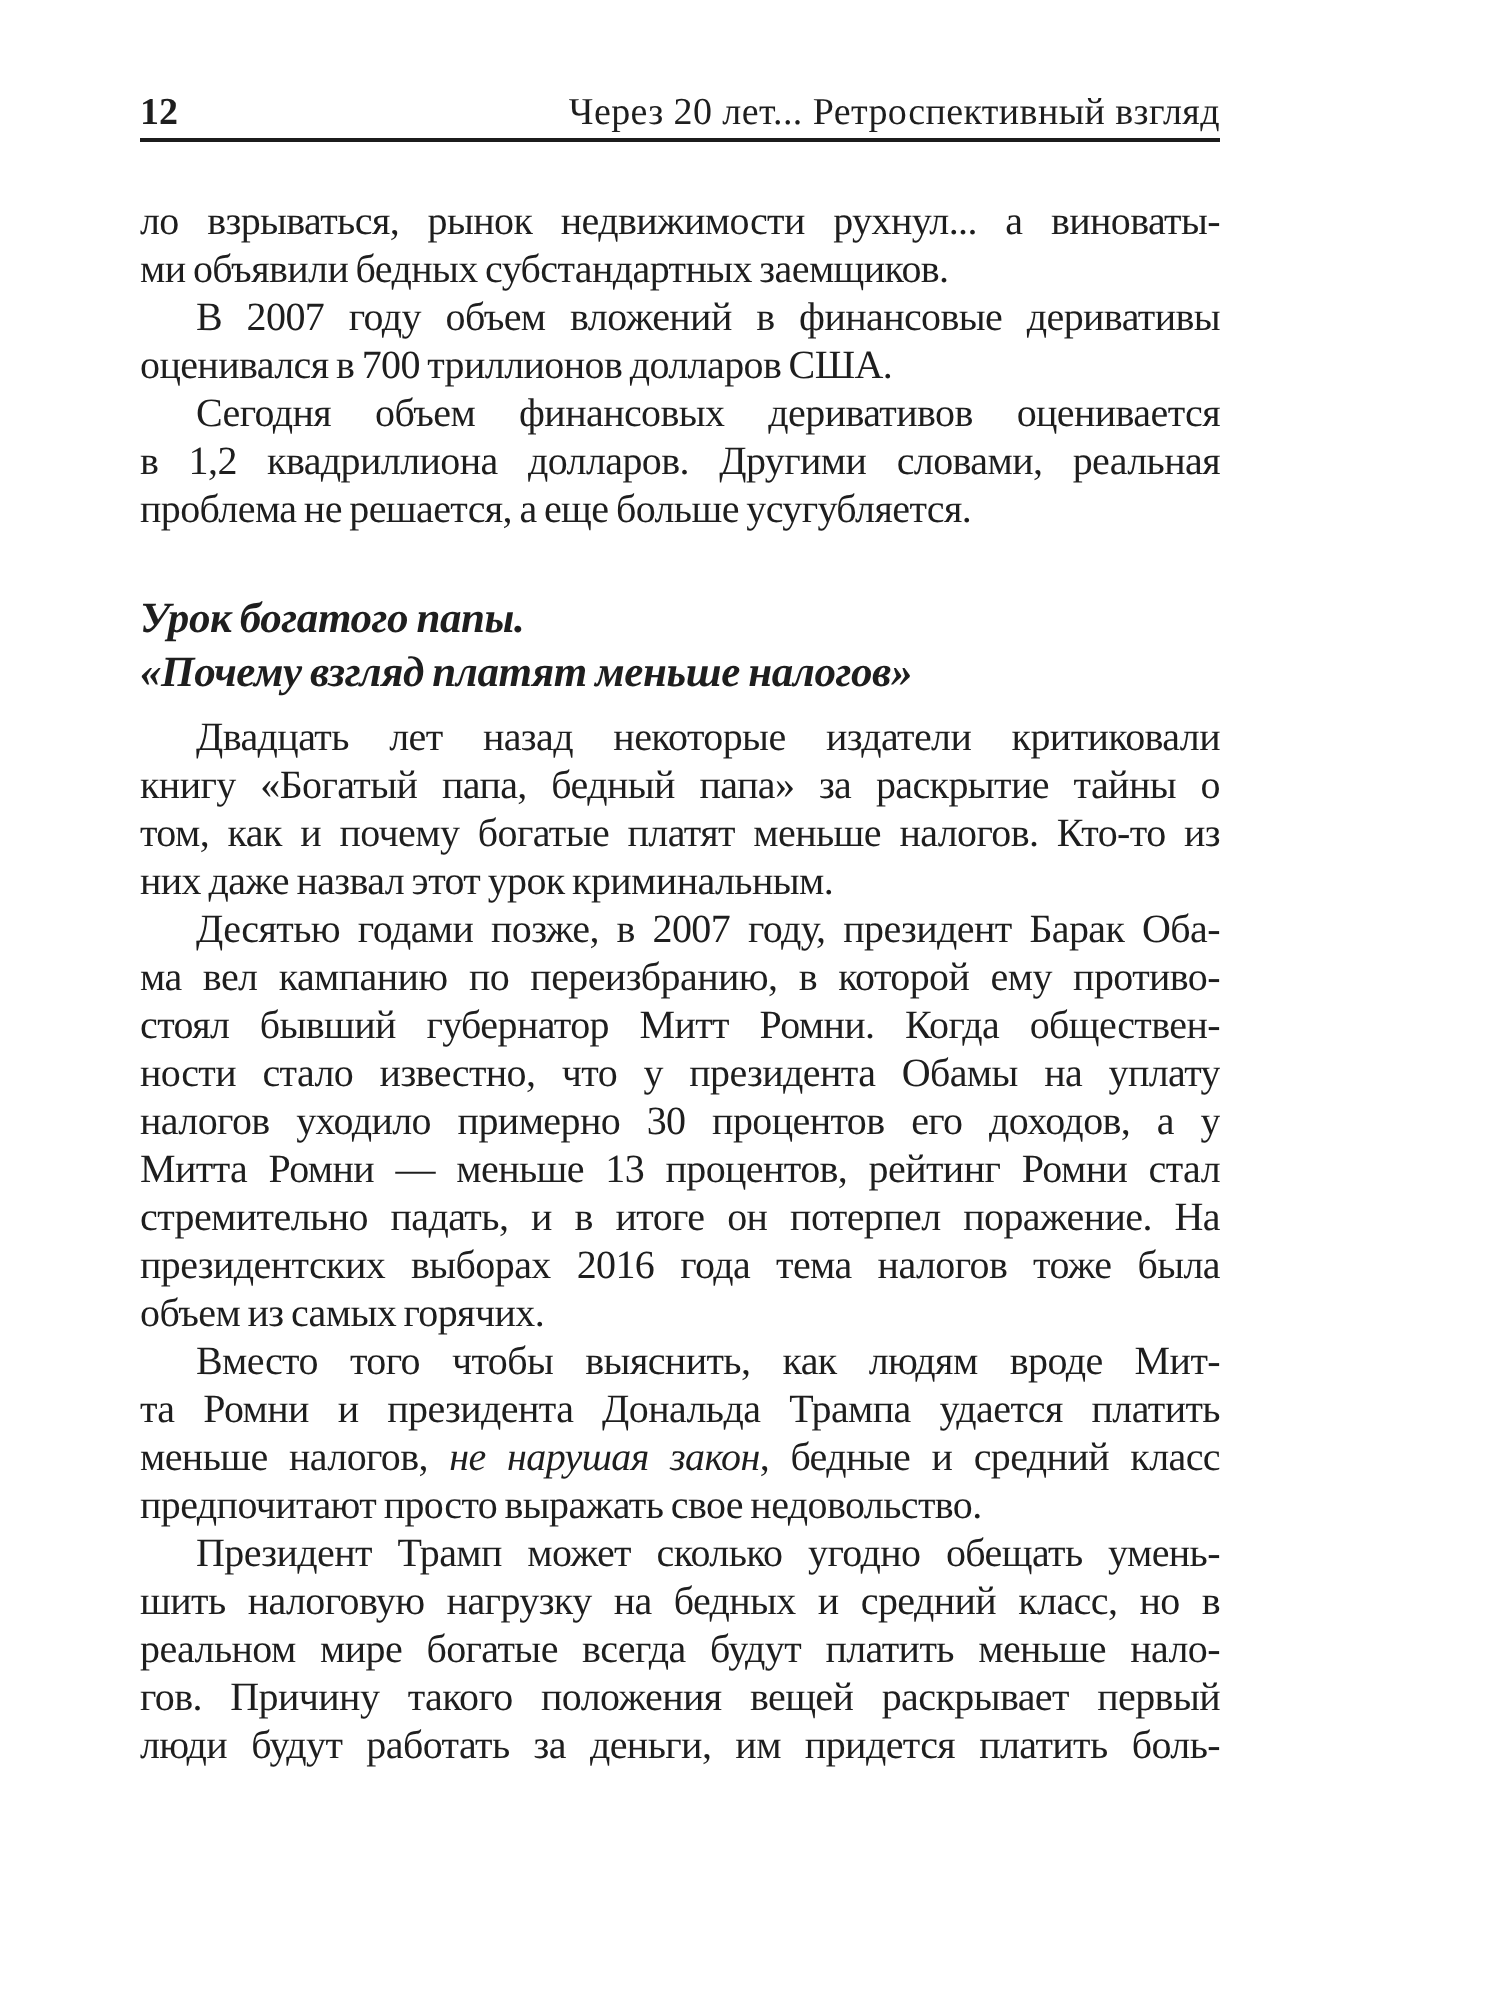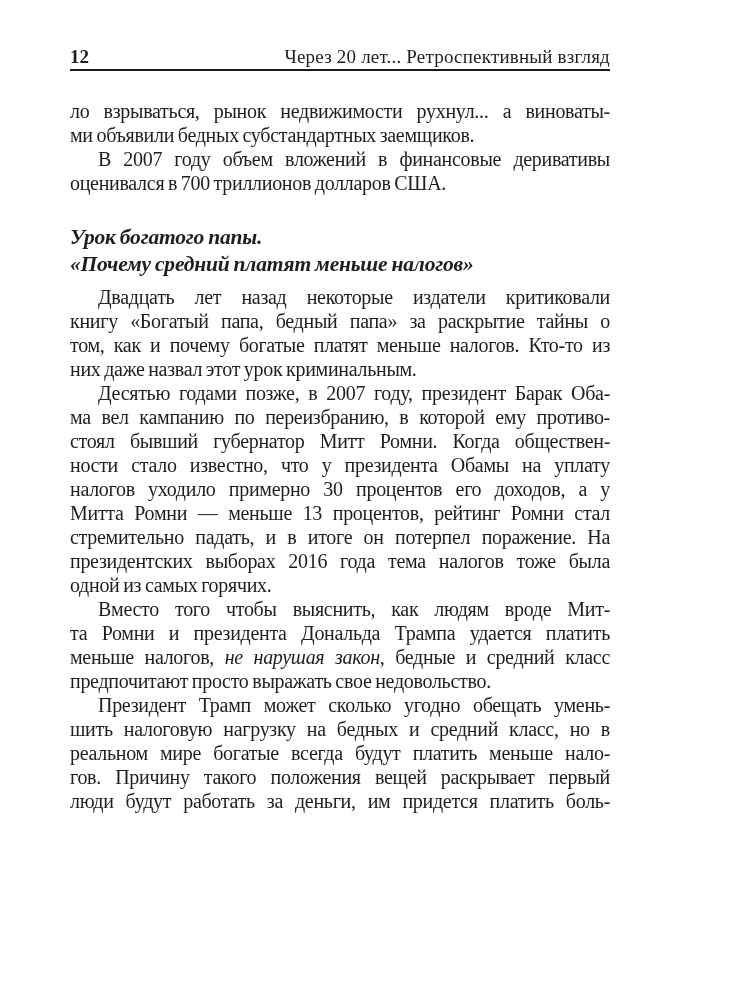--- a/index.html
+++ b/index.html
@@ -91,40 +91,45 @@
 
     <div class="body-text">
         <div class="paragraph">
           <div class="line"><span>ло взрываться, рынок недвижимости рухнул... а виноваты-</span></div>
           <div class="line para-end"><span>ми объявили бедных субстандартных заемщиков.</span></div>
         </div>
         <div class="paragraph">
           <div class="line indent"><span>В 2007 году объем вложений в финансовые деривативы</span></div>
           <div class="line para-end"><span>оценивался в 700 триллионов долларов США.</span></div>
         </div>
+        <div class="paragraph">
+          <div class="line indent"><span>Сегодня объем финансовых деривативов оценивается</span></div>
+          <div class="line"><span>в 1,2 квадриллиона долларов. Другими словами, реальная</span></div>
+          <div class="line para-end"><span>проблема не решается, а еще больше усугубляется.</span></div>
+        </div>
         <div class="heading">
           <div class="line"><span>Урок богатого папы.</span></div>
-          <div class="line"><span>«Почему средний платят меньше налогов»</span></div>
+          <div class="line"><span>«Почему взгляд платят меньше налогов»</span></div>
         </div>
         <div class="paragraph">
           <div class="line indent"><span>Двадцать лет назад некоторые издатели критиковали</span></div>
           <div class="line"><span>книгу «Богатый папа, бедный папа» за раскрытие тайны о</span></div>
           <div class="line"><span>том, как и почему богатые платят меньше налогов. Кто-то из</span></div>
           <div class="line para-end"><span>них даже назвал этот урок криминальным.</span></div>
         </div>
         <div class="paragraph">
           <div class="line indent"><span>Десятью годами позже, в 2007 году, президент Барак Оба-</span></div>
           <div class="line"><span>ма вел кампанию по переизбранию, в которой ему противо-</span></div>
           <div class="line"><span>стоял бывший губернатор Митт Ромни. Когда обществен-</span></div>
           <div class="line"><span>ности стало известно, что у президента Обамы на уплату</span></div>
           <div class="line"><span>налогов уходило примерно 30 процентов его доходов, а у</span></div>
           <div class="line"><span>Митта Ромни — меньше 13 процентов, рейтинг Ромни стал</span></div>
           <div class="line"><span>стремительно падать, и в итоге он потерпел поражение. На</span></div>
           <div class="line"><span>президентских выборах 2016 года тема налогов тоже была</span></div>
-          <div class="line para-end"><span>одной из самых горячих.</span></div>
+          <div class="line para-end"><span>объем из самых горячих.</span></div>
         </div>
         <div class="paragraph">
           <div class="line indent"><span>Вместо того чтобы выяснить, как людям вроде Мит-</span></div>
           <div class="line"><span>та Ромни и президента Дональда Трампа удается платить</span></div>
           <div class="line"><span>меньше налогов, </span><span class="em">не нарушая закон</span><span>, бедные и средний класс</span></div>
           <div class="line para-end"><span>предпочитают просто выражать свое недовольство.</span></div>
         </div>
         <div class="paragraph">
           <div class="line indent"><span>Президент Трамп может сколько угодно обещать умень-</span></div>
           <div class="line"><span>шить налоговую нагрузку на бедных и средний класс, но в</span></div>

